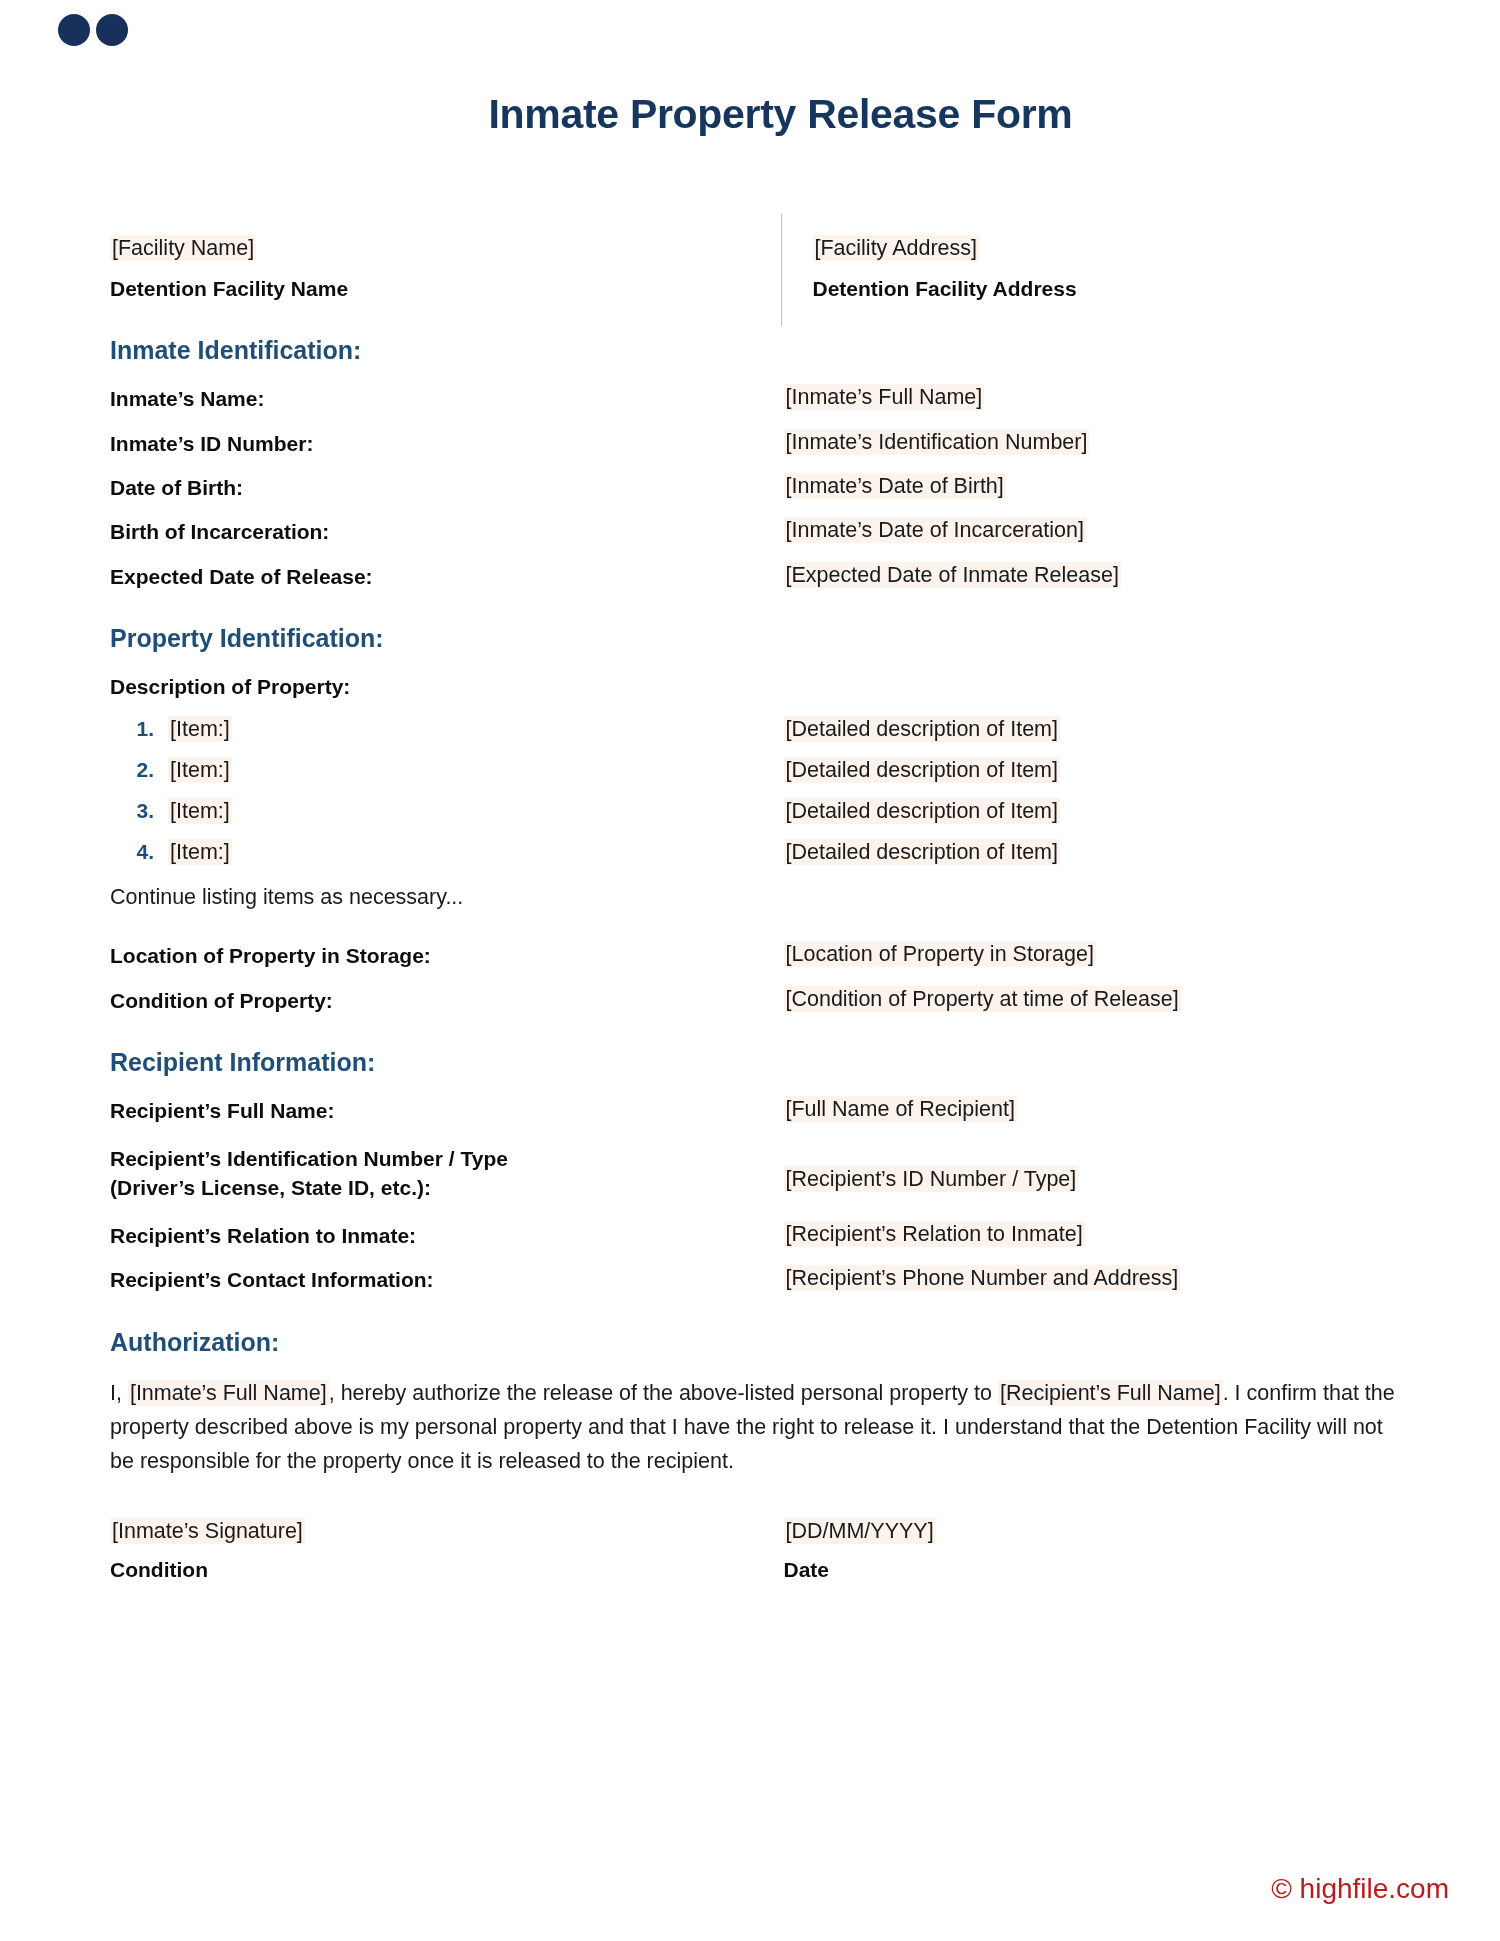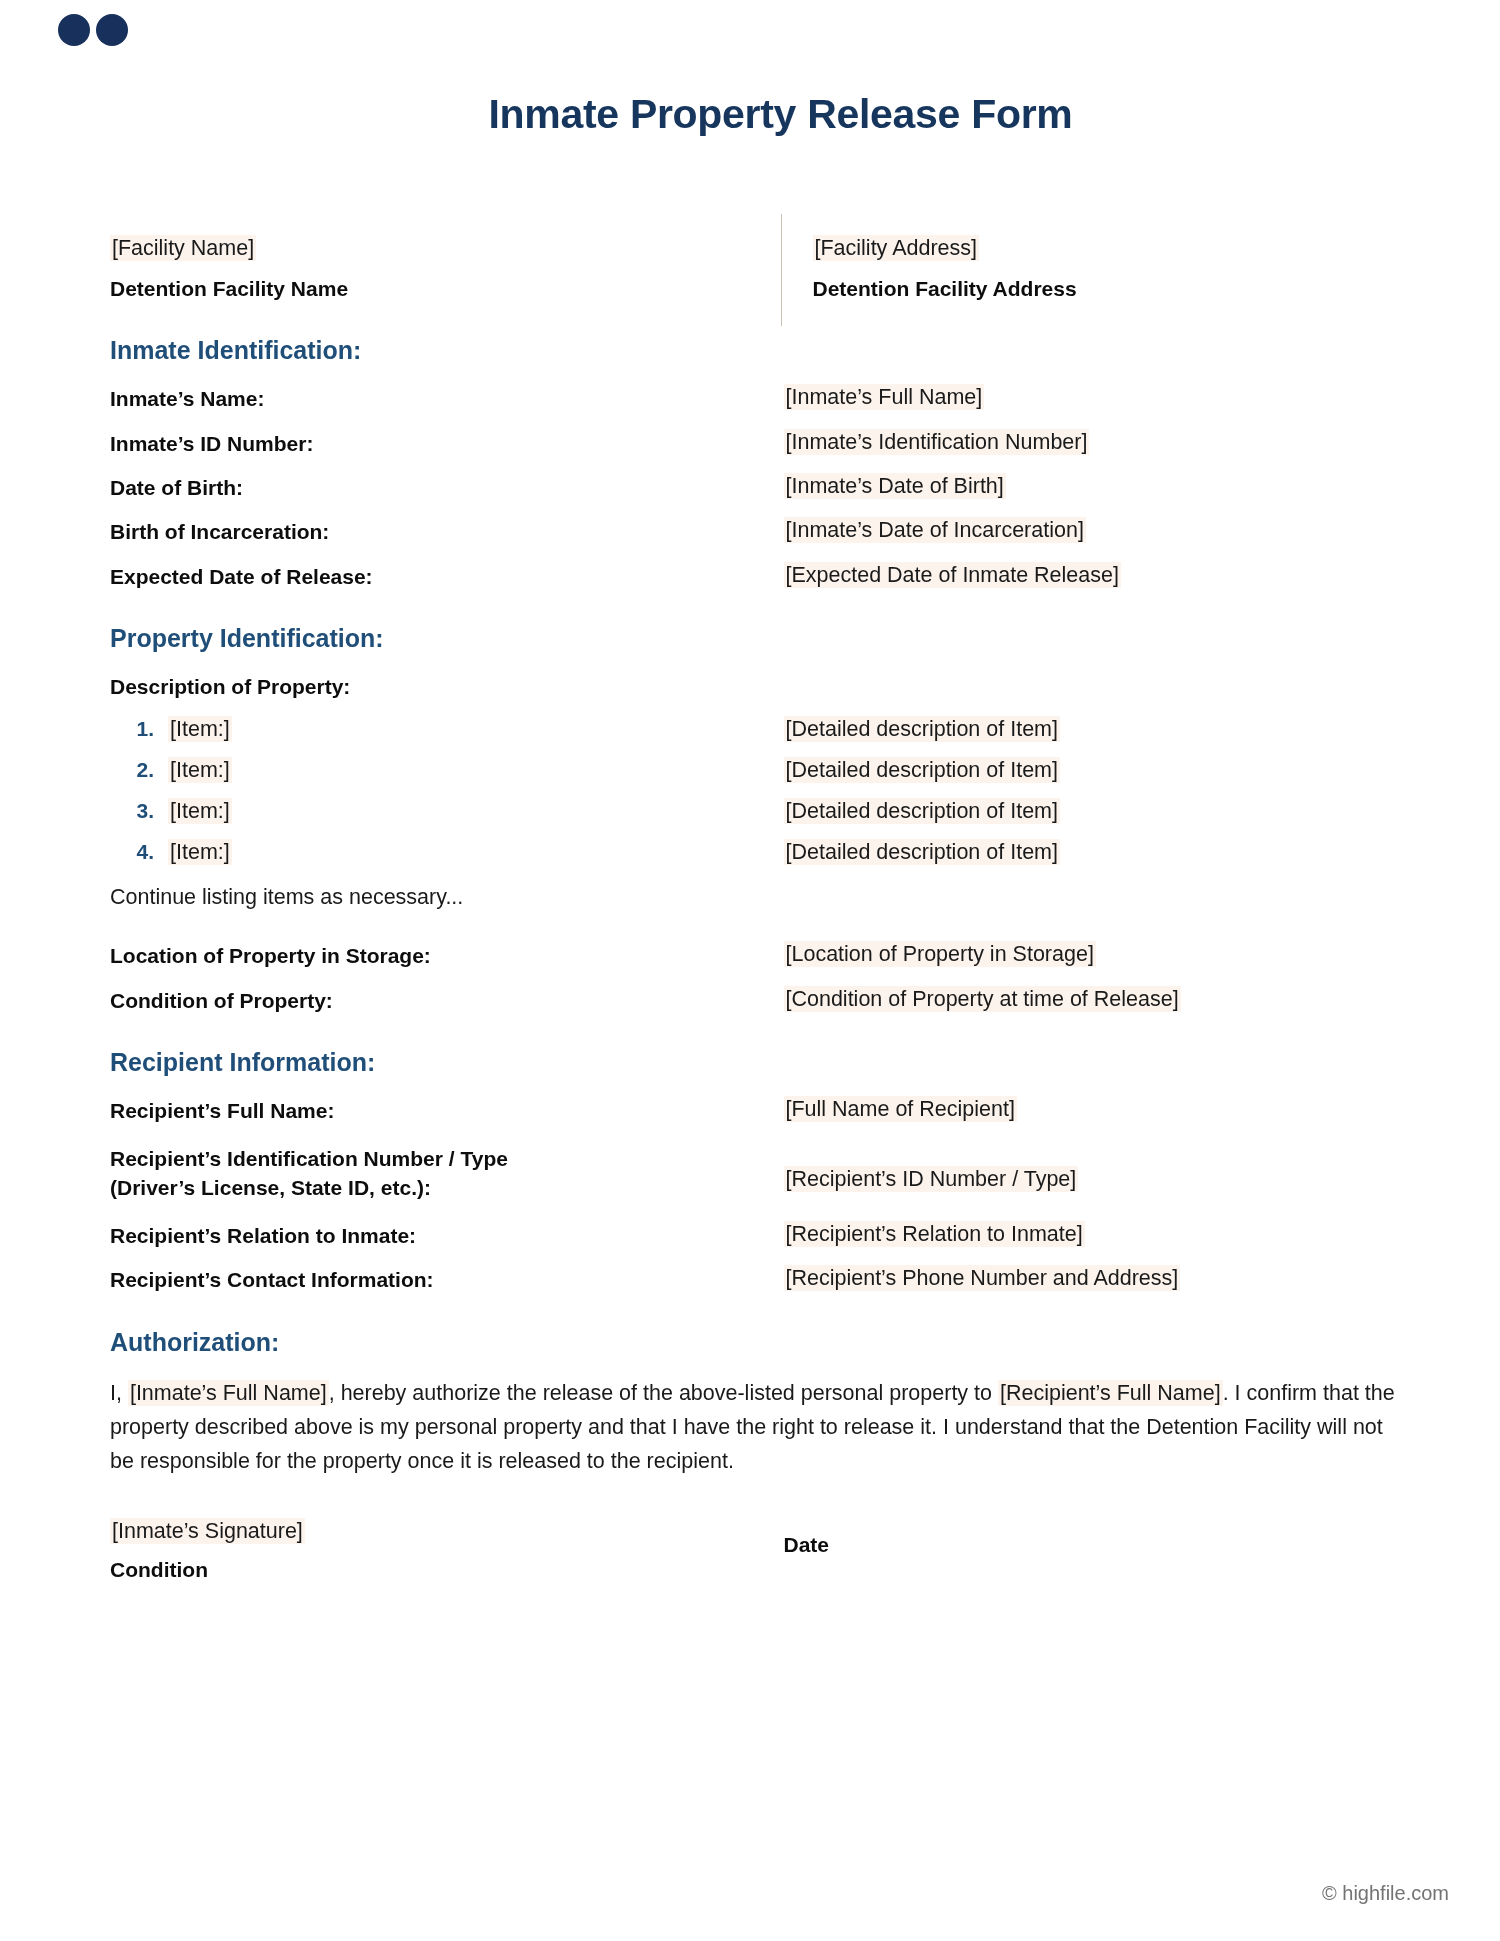--- a/index.html
+++ b/index.html
@@ -168,22 +168,22 @@
   
   .sig-row { display: flex; }
   .sig-row .sc { width: 50%; }
   .sig-row .sc.right { padding-left: 3px; }
 
   
   .footer {
     position: absolute;
     right: 76px;
     bottom: 36px;
-    font-size: 20px;
-    color: #737373;
+    font-size: 28px;
+    color: #b91c1c;
   }
 </style>
 </head>
 <body>
 
 <div class="page">
 
   <div class="logo">
     <span class="dot"></span>
     <span class="dot"></span>
@@ -333,20 +333,21 @@
 
     <div class="sp-40"></div>
 
     <div class="sig-row">
       <div class="sc">
         <div><span class="hl placeholder">[Inmate’s Signature]</span></div>
         <div class="sp-12"></div>
         <div class="label">Condition</div>
       </div>
       <div class="sc right">
+        <div><span class="hl placeholder">[DD/MM/YYYY]</span></div>
         <div class="sp-12"></div>
         <div class="label">Date</div>
       </div>
     </div>
 
   </div>
 
   <div class="footer">© highfile.com</div>
 
 </div>

